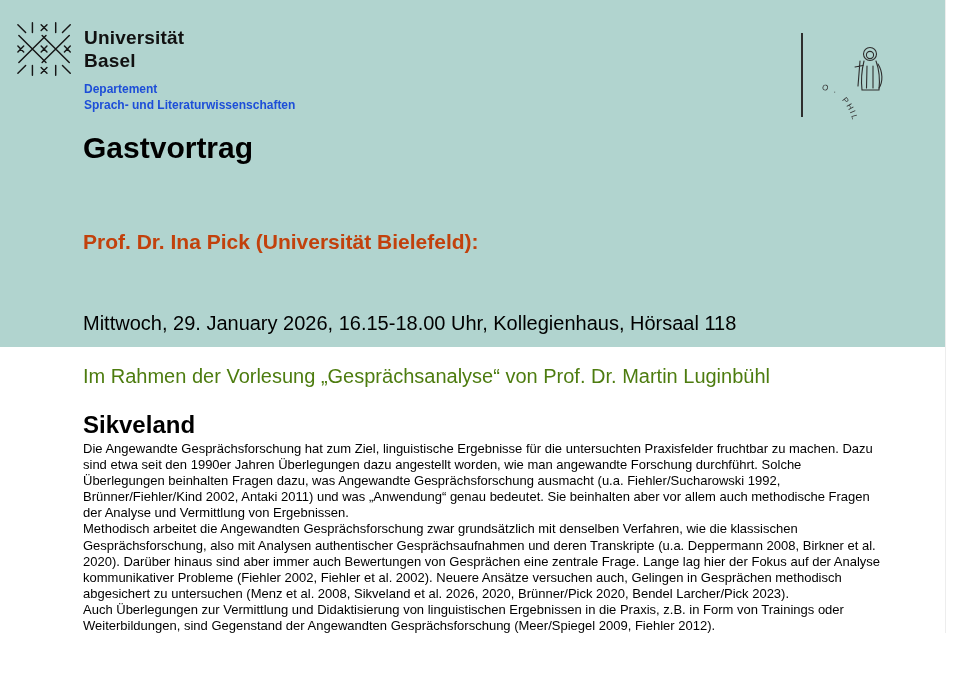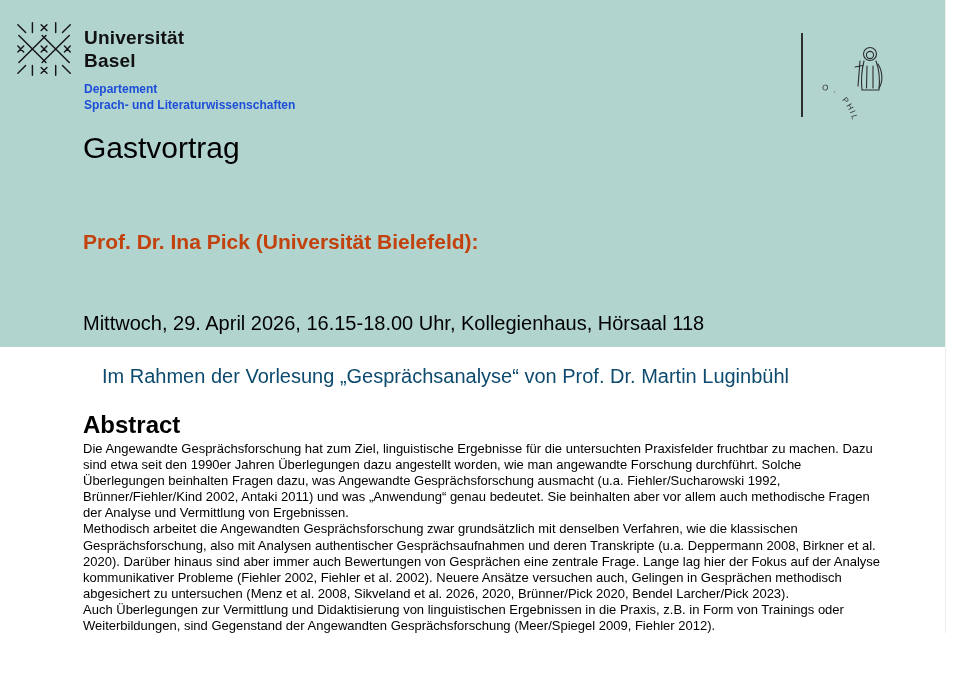--- a/index.html
+++ b/index.html
@@ -28,34 +28,34 @@
     font-size:12px; font-weight:bold; line-height:15.5px; color:#1d4ed8;
     white-space:pre-line;
   }
   .divider {
     position:absolute; left:801px; top:33px; width:1.5px; height:84px;
     background:#2e2e2e;
   }
   .seal-svg { position:absolute; left:822px; top:24px; }
   .page-title {
     position:absolute; left:83px; top:131px;
-    font-size:30px; font-weight:normal; color:#000;
+    font-size:30px; font-weight:bold; color:#000;
   }
   .lecture-head {
     position:absolute; left:83px; top:198px;
     font-size:21px; font-weight:bold; line-height:29px; color:#c2410c;
     white-space:pre-line;
   }
   .datetime {
     position:absolute; left:83px; top:312px;
     font-size:20px; color:#000;
   }
   .context {
     position:absolute; left:83px; top:365px;
-    font-size:20px; color:#0c4a6e;margin-left:19px;
+    font-size:20px; color:#4d7c0f;
   }
   .abstract-heading {
     position:absolute; left:83px; top:411px;
     font-size:24px; font-weight:bold; color:#000;
   }
   .abstract-body {
     position:absolute; left:83px; top:441px; width:870px;
     font-size:13px; line-height:16.1px; color:#000;
     white-space:pre-line;
   }
@@ -120,25 +120,25 @@
   </div>
 
   <div class="right-strip"></div>
 
   <h1 class="page-title">Gastvortrag</h1>
 
   <div class="lecture-head">
     <div>Prof. Dr. Ina Pick (Universität Bielefeld):</div>
   </div>
 
-  <div class="datetime">Mittwoch, 29. April 2026, 16.15-18.00 Uhr, Kollegienhaus, Hörsaal 118</div>
+  <div class="datetime">Mittwoch, 29. January 2026, 16.15-18.00 Uhr, Kollegienhaus, Hörsaal 118</div>
 
   <div class="context">Im Rahmen der Vorlesung „Gesprächsanalyse“ von Prof. Dr. Martin Luginbühl</div>
 
-  <h2 class="abstract-heading">Abstract</h2>
+  <h2 class="abstract-heading">Sikveland</h2>
 
   <div class="abstract-body">Die Angewandte Gesprächsforschung hat zum Ziel, linguistische Ergebnisse für die untersuchten Praxisfelder fruchtbar zu machen. Dazu
 sind etwa seit den 1990er Jahren Überlegungen dazu angestellt worden, wie man angewandte Forschung durchführt. Solche
 Überlegungen beinhalten Fragen dazu, was Angewandte Gesprächsforschung ausmacht (u.a. Fiehler/Sucharowski 1992,
 Brünner/Fiehler/Kind 2002, Antaki 2011) und was „Anwendung“ genau bedeutet. Sie beinhalten aber vor allem auch methodische Fragen
 der Analyse und Vermittlung von Ergebnissen.
 Methodisch arbeitet die Angewandten Gesprächsforschung zwar grundsätzlich mit denselben Verfahren, wie die klassischen
 Gesprächsforschung, also mit Analysen authentischer Gesprächsaufnahmen und deren Transkripte (u.a. Deppermann 2008, Birkner et al.
 2020). Darüber hinaus sind aber immer auch Bewertungen von Gesprächen eine zentrale Frage. Lange lag hier der Fokus auf der Analyse
 kommunikativer Probleme (Fiehler 2002, Fiehler et al. 2002). Neuere Ansätze versuchen auch, Gelingen in Gesprächen methodisch

